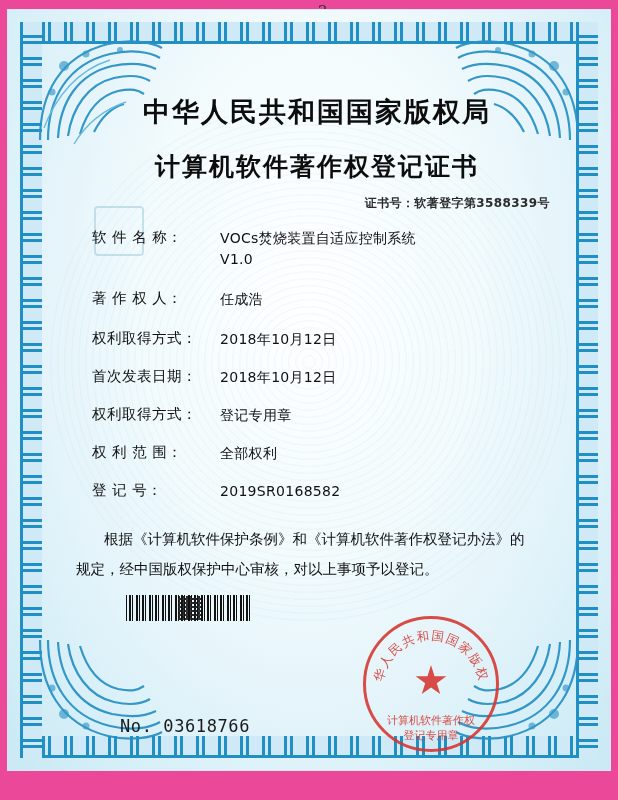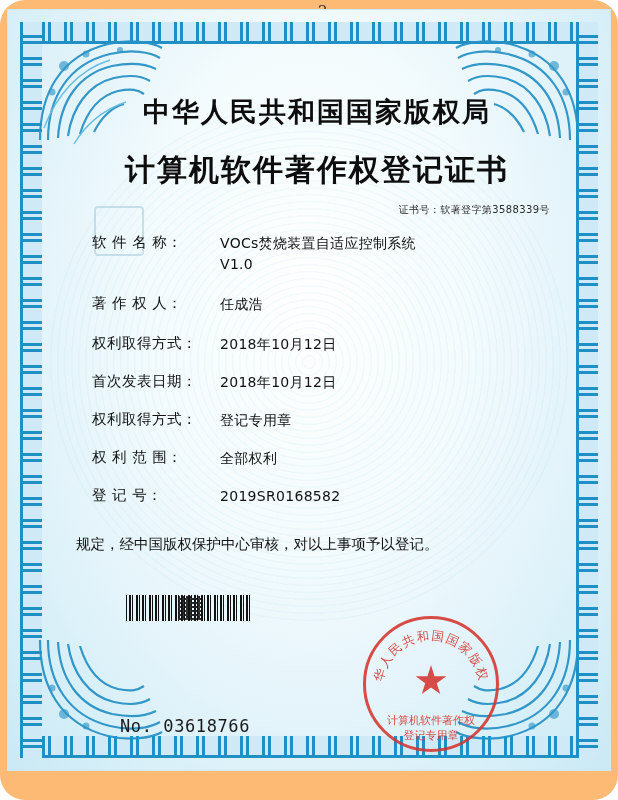--- a/index.html
+++ b/index.html
@@ -12,22 +12,21 @@
     height: 800px;
     overflow: hidden;
     font-family: "Liberation Serif", serif;
   }
 
   
   .page {
     position: relative;
     width: 618px;
     height: 800px;
-    background: #fdba74;
-    border-radius: 25px;
+    background: #ec4899;
   }
 
   
   .certificate {
     position: absolute;
     left: 8px;
     top: 10px;
     width: 602px;
     height: 760px;
     background:
@@ -114,35 +113,36 @@
   .title-cn {
     text-align: center;
     font-size: 27px;
     letter-spacing: 2px;
     color: #0d0d0d;
     font-weight: 700;
     font-family: "DejaVu Serif", "Liberation Serif", serif;
   }
   .title-main {
     text-align: center;
-    font-size: 30px;
+    font-size: 25px;
     letter-spacing: 2px;
     color: #0d0d0d;
     font-weight: 700;
     margin-top: 20px;
     font-family: "DejaVu Serif", "Liberation Serif", serif;
   }
   .cert-no {
     text-align: right;
-    font-size: 10px;
+    font-size: 12px;
     color: #2b2b2b;
     margin-top: 12px;
     padding-right: 22px;
     letter-spacing: .4px;
     font-family: "DejaVu Sans", sans-serif;
+    font-weight: bold;
   }
 
   .fields {
     margin-top: 16px;
     padding-left: 30px;
   }
   .field {
     display: flex;
     align-items: flex-start;
     margin-bottom: 19px;
@@ -424,20 +424,21 @@
         </div>
 
         <div class="field tight">
           <div class="field-label">登 记 号：</div>
           <div class="field-value">2019SR0168582</div>
         </div>
 
       </div>
 
       <div class="statement">
+        <span>根据《计算机软件保护条例》和《计算机软件著作权登记办法》的</span>
         <span class="l2">规定，经中国版权保护中心审核，对以上事项予以登记。</span>
       </div>
 
     </div>
 
     <div class="barcode-wrap">
       <div class="barcode"></div>
       <div class="qr"></div>
     </div>
 

